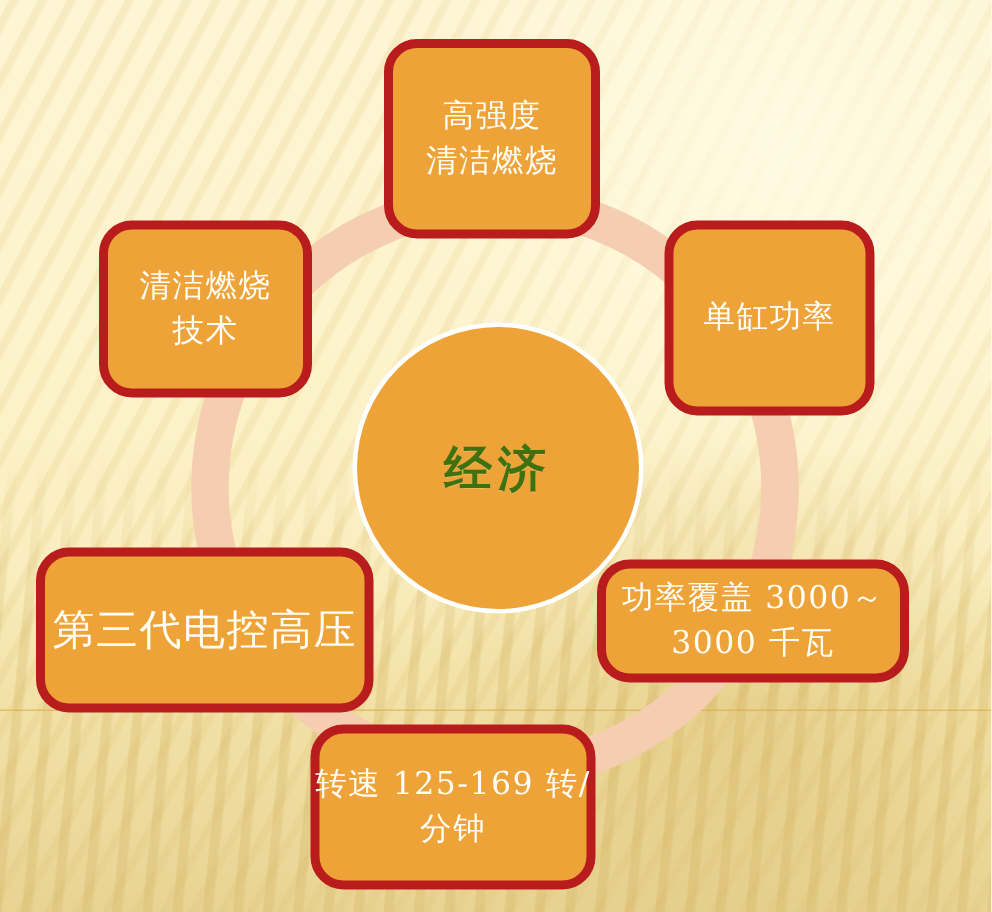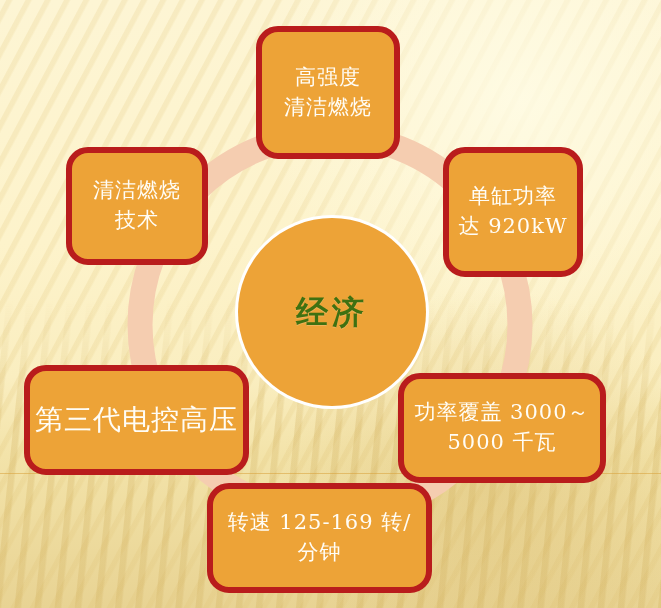--- a/index.html
+++ b/index.html
@@ -133,23 +133,23 @@
     line-height: 1.42;
     text-align: center;
     padding: 6px 10px;
     letter-spacing: 1px;
   }
   .node .ln { display: block; white-space: nowrap; }
 
   #node-top      { left: 256px; top:  26px; width: 144px; height: 133px; }
   #node-left     { left:  66px; top: 147px; width: 142px; height: 118px; }
   #node-right    { left: 443px; top: 147px; width: 140px; height: 130px; }
-  #node-br       { left: 398px; top: 373px; width: 208px; height: 110px; }
+  #node-br       { left: 398px; top: 373px; width: 208px; height: 82px; }
   #node-bl       { left:  24px; top: 365px; width: 225px; height: 110px; }
-  #node-bottom   { left: 207px; top: 483px; width: 225px; height: 110px; }
+  #node-bottom   { left: 207px; top: 483px; width: 190px; height: 110px; }
 
   #node-br  { font-size: 21px; }
   #node-bl  { font-size: 28px; }
   #node-bottom { font-size: 21px; }
 </style>
 </head>
 <body>
 
 <div id="slide">
 
@@ -173,26 +173,25 @@
     <span class="ln">清洁燃烧</span>
   </div>
 
   <div class="node" id="node-left">
     <span class="ln">清洁燃烧</span>
     <span class="ln">技术</span>
   </div>
 
   <div class="node" id="node-right">
     <span class="ln">单缸功率</span>
-    <span class="ln">达 920kW</span>
   </div>
 
   <div class="node" id="node-br">
     <span class="ln">功率覆盖 3000～</span>
-    <span class="ln">5000 千瓦</span>
+    <span class="ln">3000 千瓦</span>
   </div>
 
   <div class="node" id="node-bl">
     <span class="ln">第三代电控高压</span>
   </div>
 
   <div class="node" id="node-bottom">
     <span class="ln">转速 125-169 转/</span>
     <span class="ln">分钟</span>
   </div>

